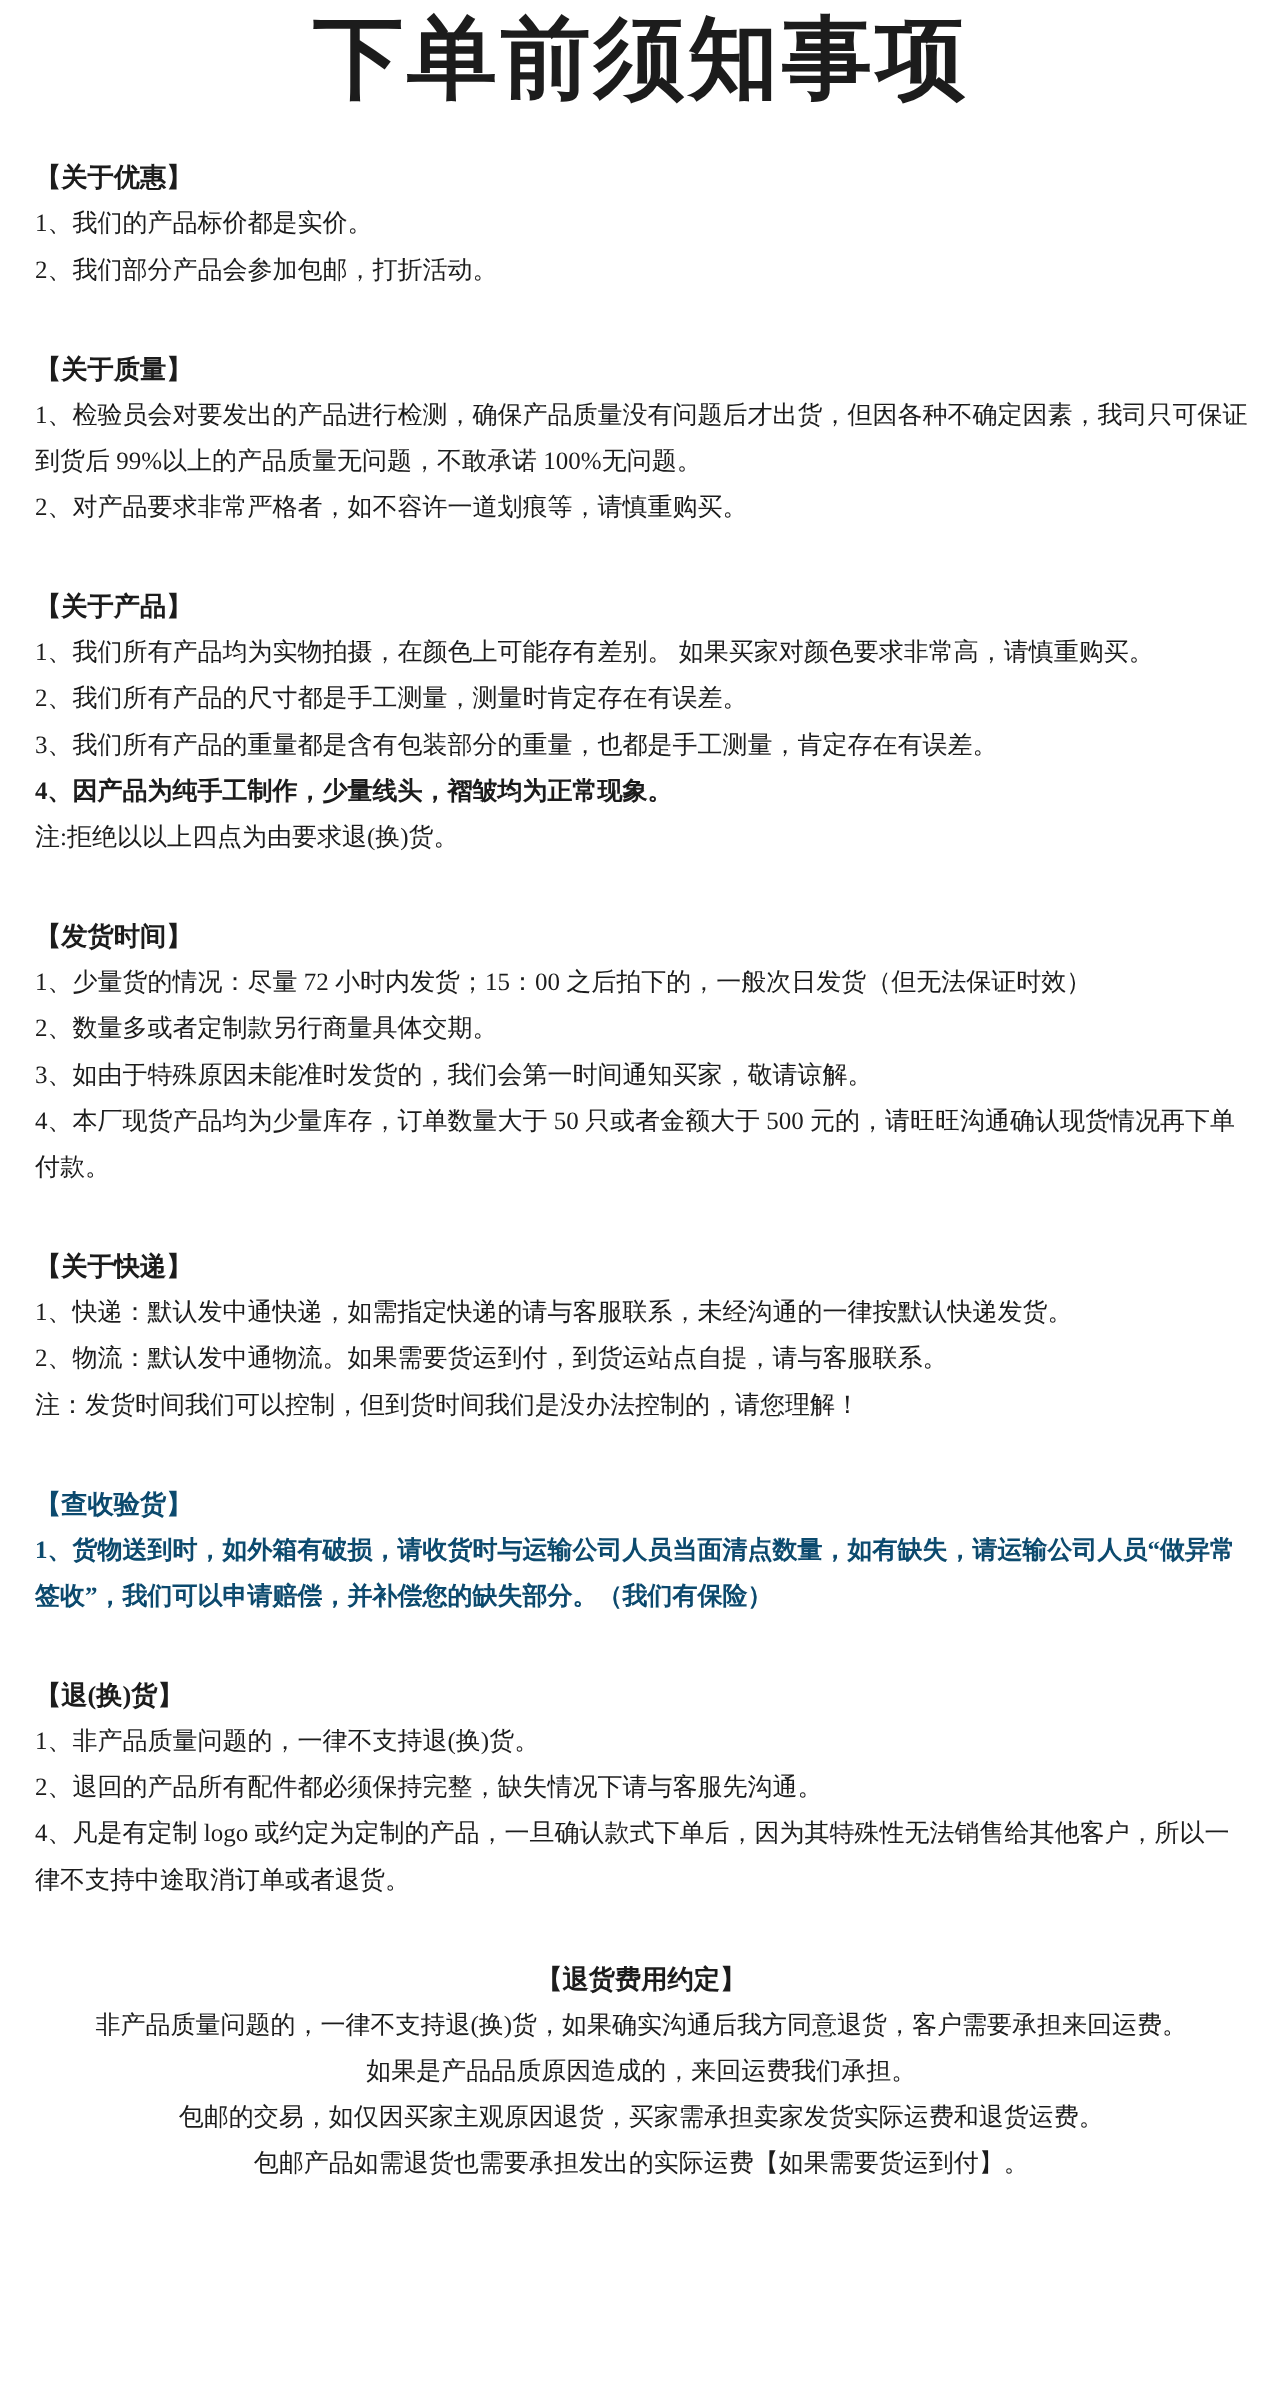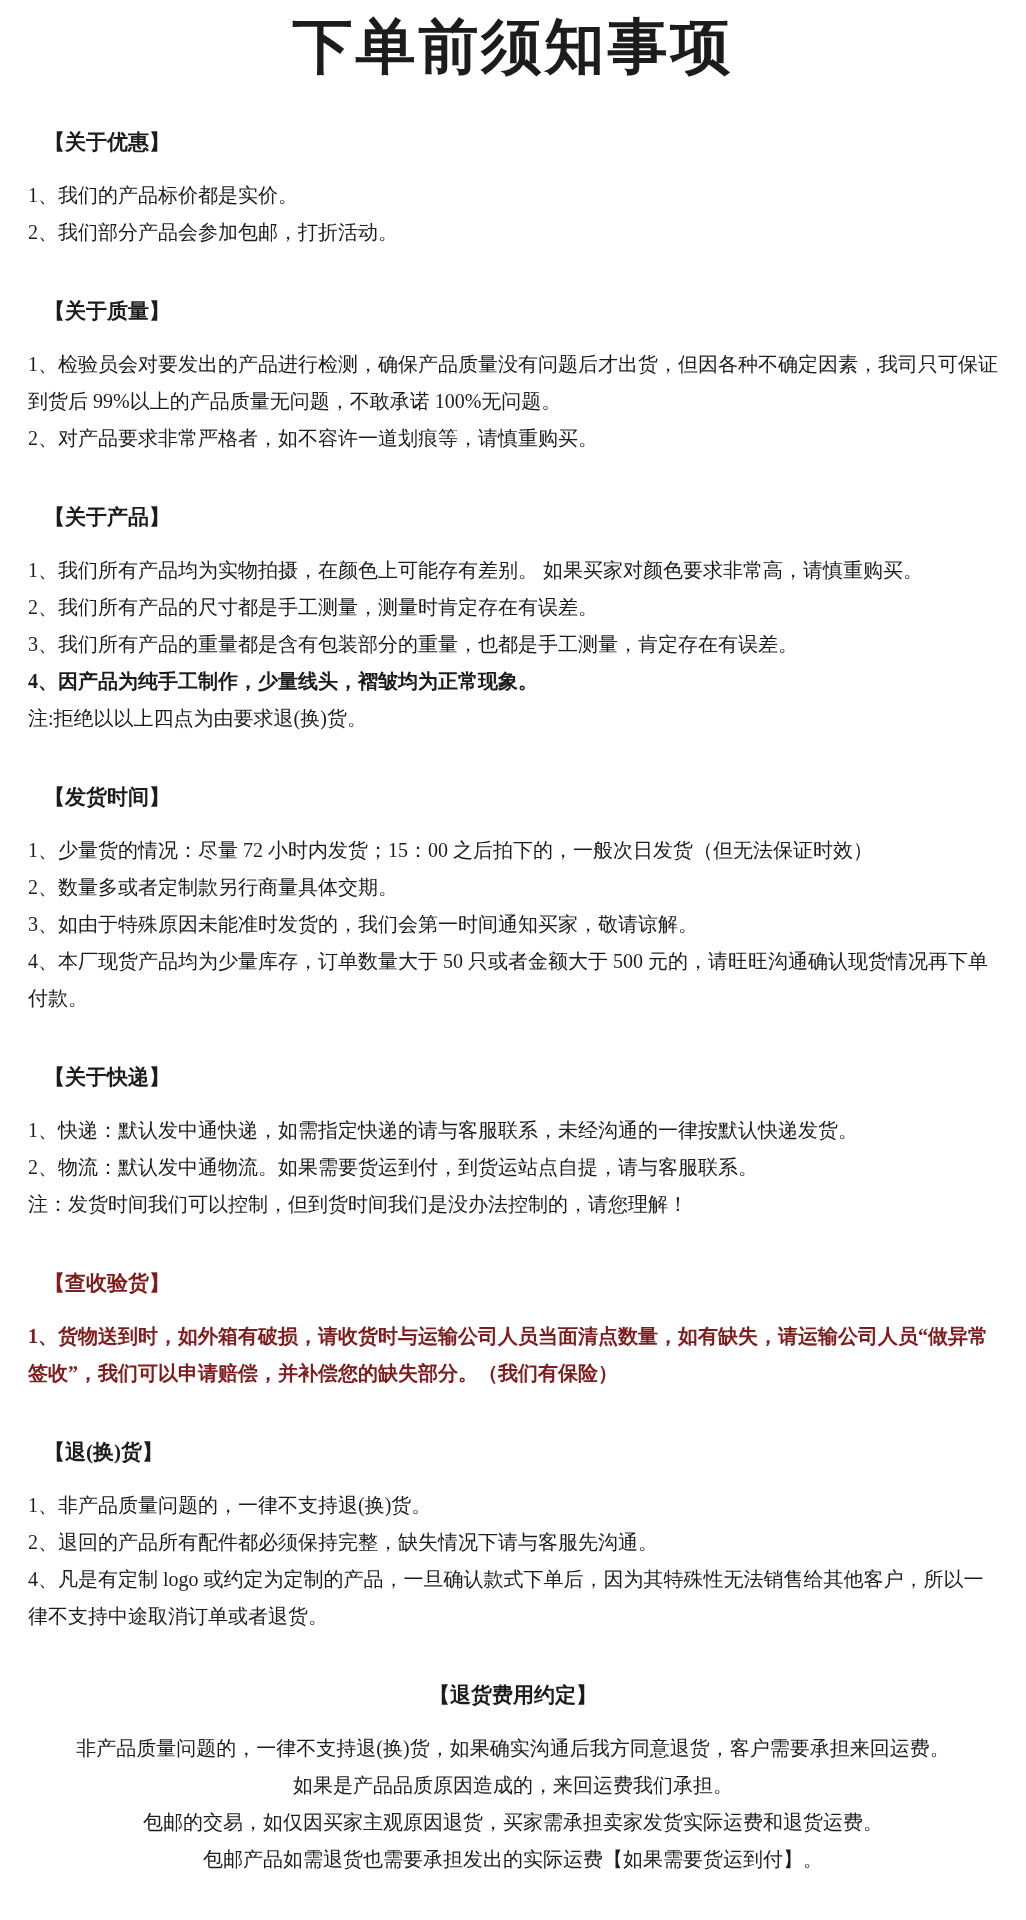--- a/index.html
+++ b/index.html
@@ -7,38 +7,38 @@
     width: 1026px;
     min-height: 1920px;
     box-sizing: border-box;
     padding: 10px 28px 24px 28px;
     font-family: "Liberation Serif", "DejaVu Serif", serif;
     color: #1c1c1c;
     font-size: 20px;
     line-height: 37px;
   }
   h1.doc-title {
-    font-size: 60px;
+    font-size: 72px;
     line-height: 66px;
     font-weight: 700;
     text-align: center;
     letter-spacing: 3px;
     margin: 4px 0 44px 0;
   }
   section.notice-section { margin: 0 0 42px 0; }
   section.notice-section:last-child { margin-bottom: 0; text-align: center; }
   h2.section-header {
     font-size: 21px;
     line-height: 37px;
     font-weight: 700;
-    margin: 16px;
+    margin: 0;
   }
   p.notice-line { margin: 0; }
   .bold { font-weight: 700; }
-  .red  { color: #7f1d1d; }
+  .red  { color: #0c4a6e; }
   .gap-before { margin-top: 52px; }
 </style>
 </head>
 <body>
 
 <main>
 
   <h1 class="doc-title">下单前须知事项</h1>
 
   <section class="notice-section">

